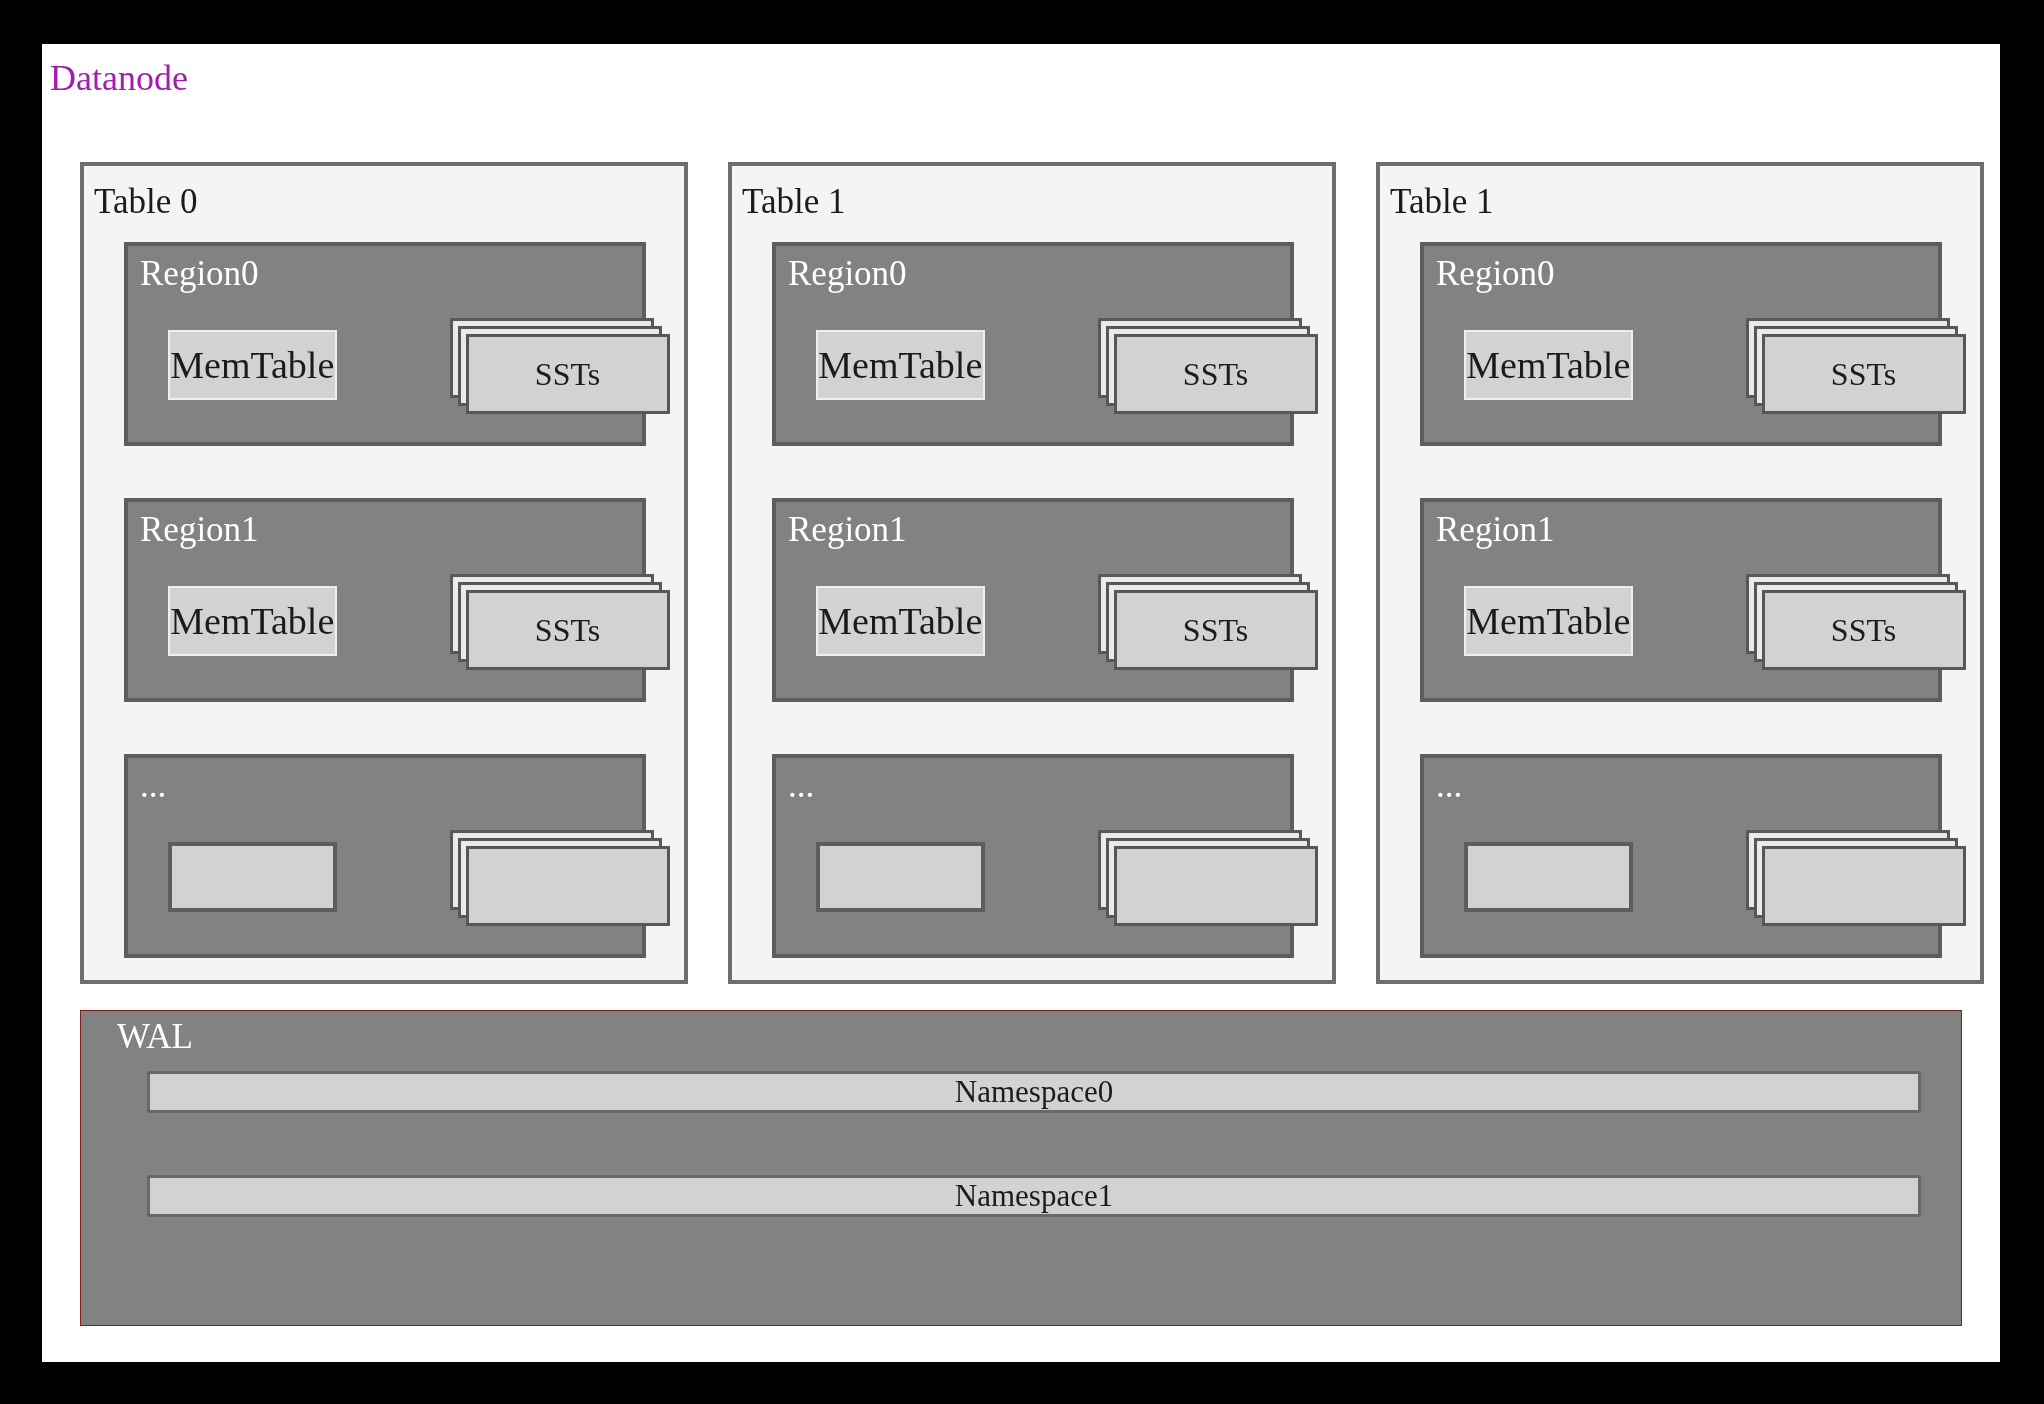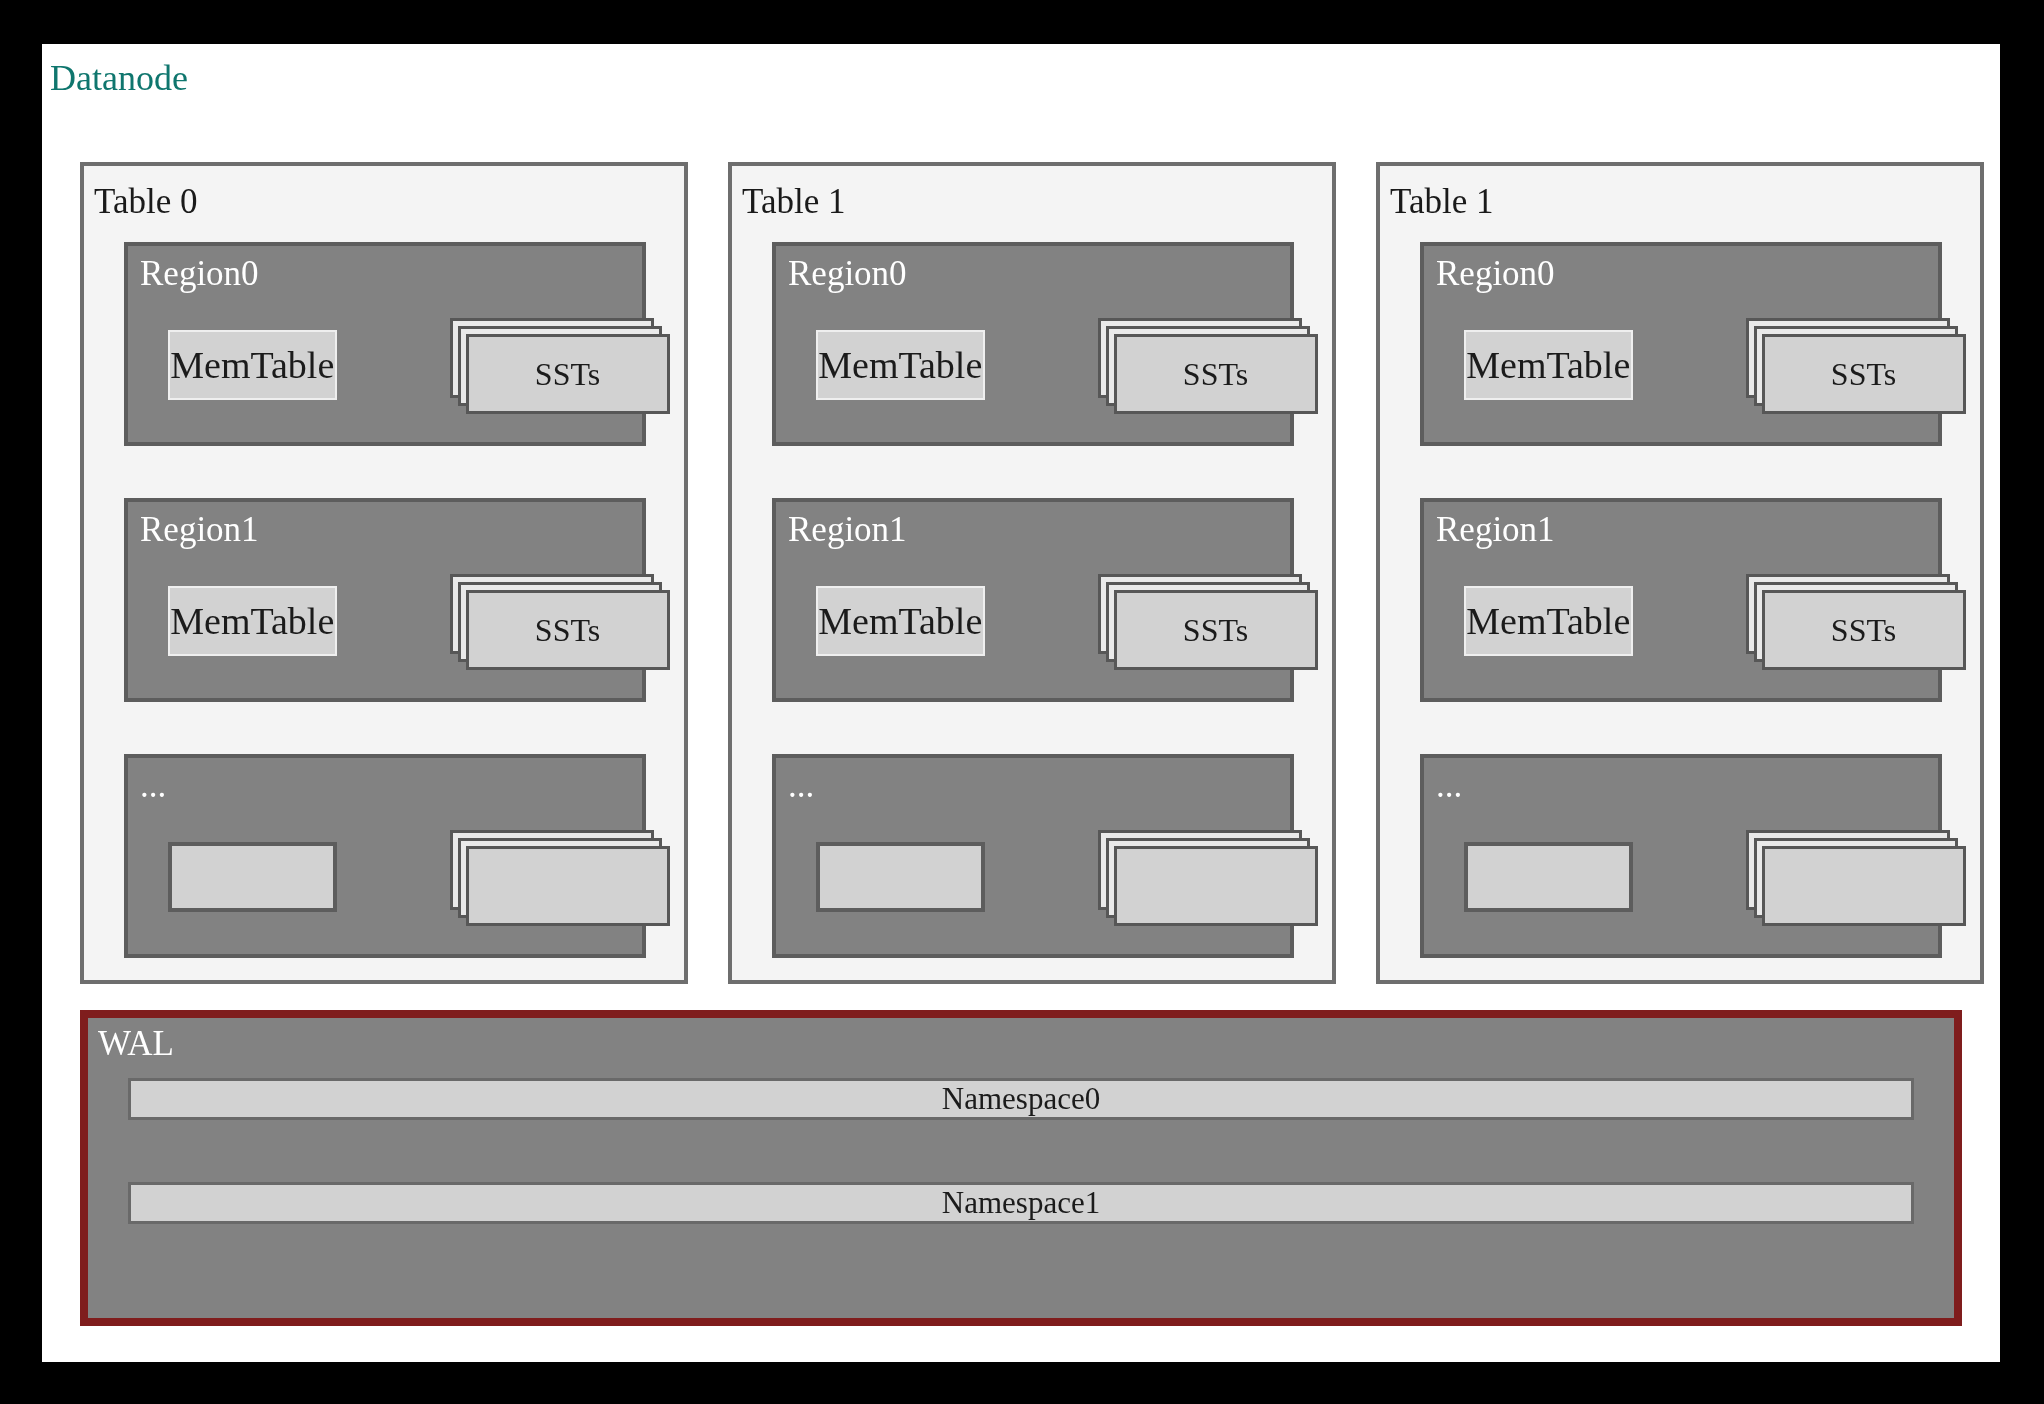--- a/index.html
+++ b/index.html
@@ -21,21 +21,21 @@
     left: 42px;
     top: 44px;
     width: 1958px;
     height: 1318px;
     background: #ffffff;
   }
   .diagram-title {
     margin: 12px 0 0 8px;
     font-size: 36px;
     line-height: 44px;
-    color: #0f766e;
+    color: #a21caf;
   }
   
   .tables-row {
     position: absolute;
     left: 38px;
     right: 16px;
     top: 118px;
     height: 822px;
     display: flex;
     gap: 40px;
@@ -127,22 +127,23 @@
     color: #1b1b1b;
   }
   
   .wal {
     position: absolute;
     left: 38px;
     right: 38px;
     top: 966px;
     height: 316px;
     background: #828282;
-    border: 8px solid #7f1d1d;
+    border: 1px solid #7f1d1d;
     box-sizing: border-box;
+    padding-left: 26px;
   }
   .wal-label {
     margin: 4px 0 0 10px;
     font-size: 35px;
     line-height: 44px;
     color: #ffffff;
   }
   .namespaces {
     display: flex;
     gap: 62px;

